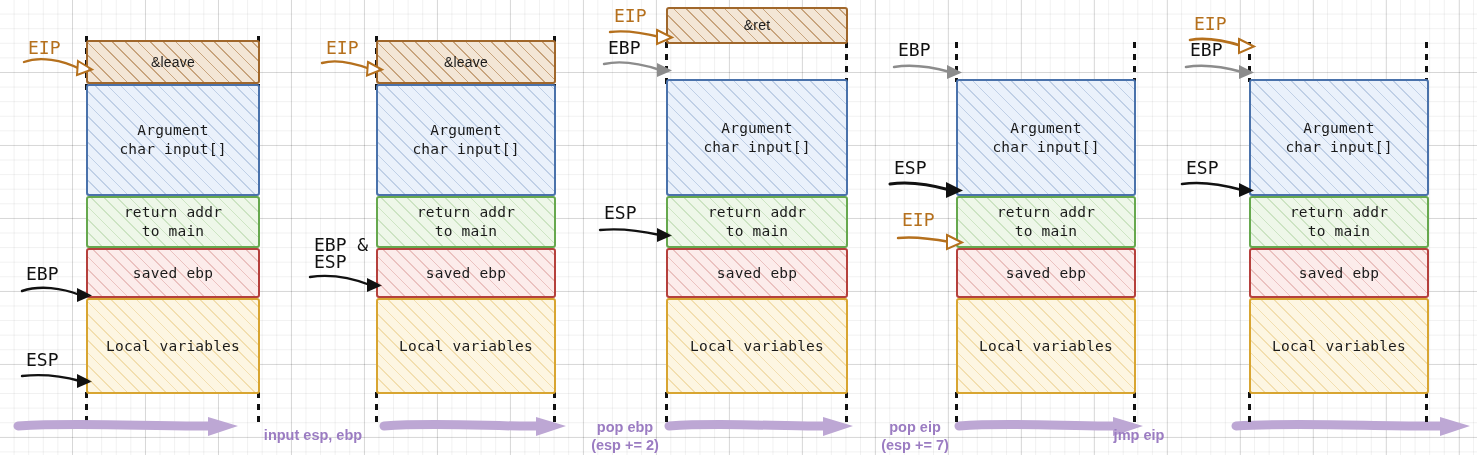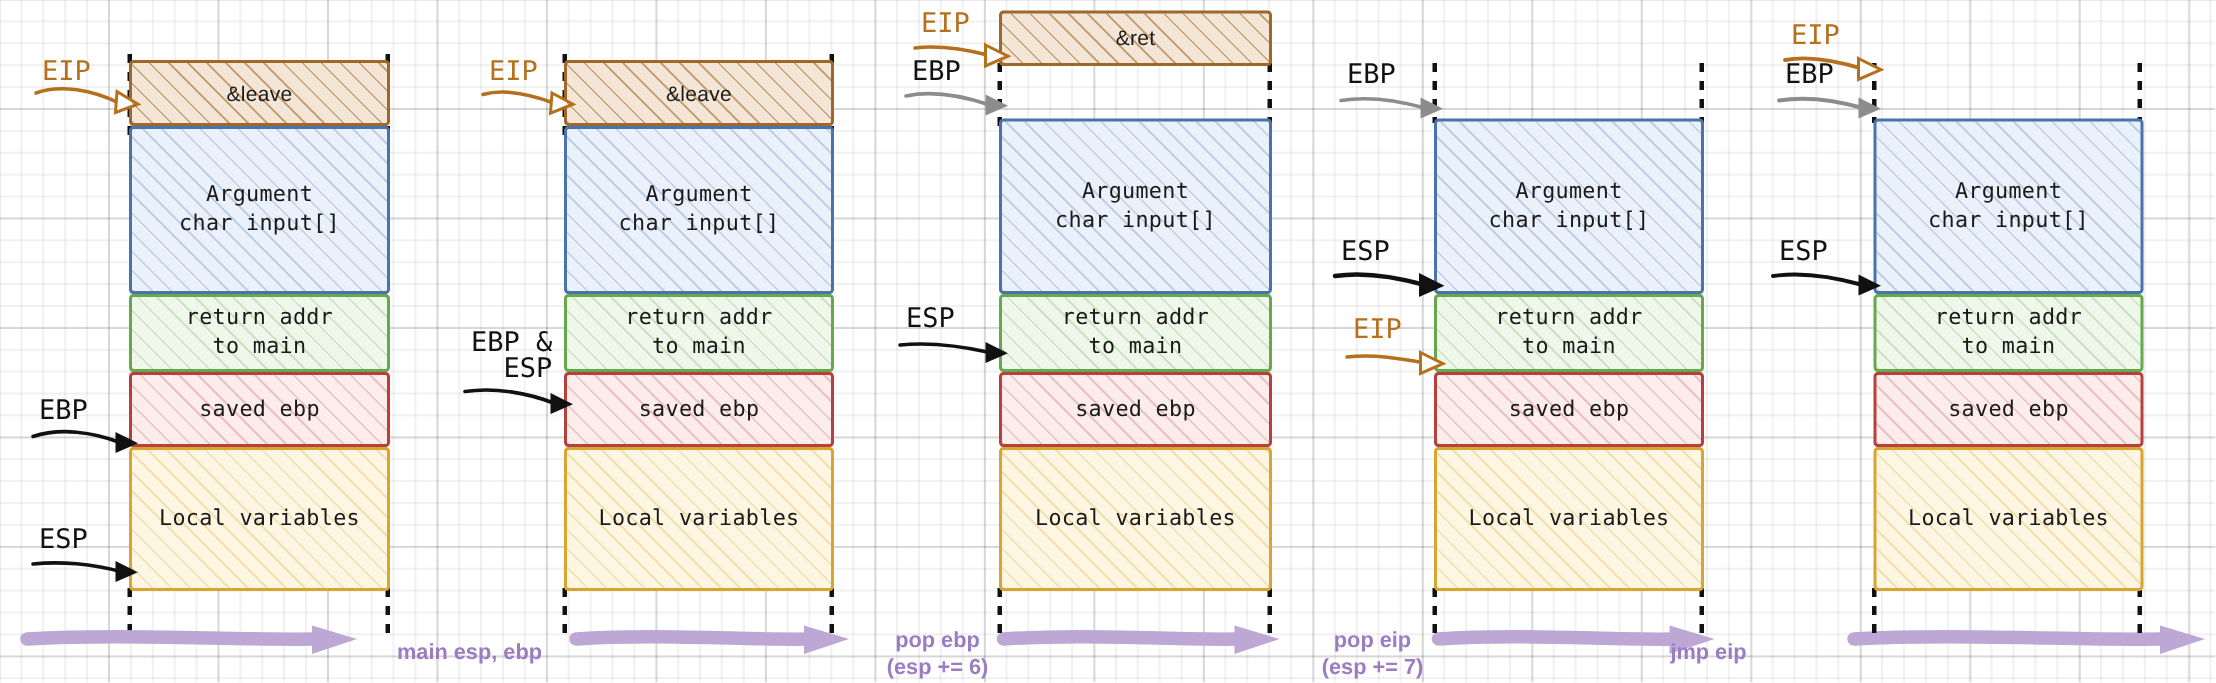--- a/index.html
+++ b/index.html
@@ -138,21 +138,21 @@
       </svg>
     </div>
   </div>
 
   <div class="trans" style="left:14px;top:415px;">
     <svg width="228" height="22" viewBox="0 0 228 22">
       <path d="M4,11 C70,7 140,12 198,11" stroke="#bda7d4" stroke-width="9" fill="none" stroke-linecap="round"></path>
       <path d="M194,2 L224,11 L194,21 Z" fill="#bda7d4"></path>
     </svg>
   </div>
-  <div class="caption" style="left:253px;top:426px;width:120px;">main esp, ebp</div>
+  <div class="caption" style="left:253px;top:426px;width:120px;">input esp, ebp</div>
   <div class="trans" style="left:380px;top:415px;">
     <svg width="190" height="22" viewBox="0 0 190 22">
       <path d="M4,11 C60,7 120,12 160,11" stroke="#bda7d4" stroke-width="9" fill="none" stroke-linecap="round"></path>
       <path d="M156,2 L186,11 L156,21 Z" fill="#bda7d4"></path>
     </svg>
   </div>
 
   <div class="panel" style="left:290px;width:290px;">
     <div class="rail" style="left:85px;top:36px;height:54px;"></div>
     <div class="rail" style="left:263px;top:36px;height:54px;"></div>
@@ -168,32 +168,32 @@
     <div class="blk yellow" style="left:86px;top:298px;width:180px;height:96px;"><span class="lbl">Local variables</span></div>
 
     <div class="ptr orange" style="left:30px;top:40px;width:64px;">
       <span class="tag">EIP</span>
       <svg width="70" height="24" viewBox="0 0 70 24">
         <path d="M2,13 C16,9 34,13 50,19" stroke="#b5701d" stroke-width="2.4" fill="none" stroke-linecap="round"></path>
         <path d="M48,12 L62,19.5 L47,25.5 Z" fill="#ffffff" stroke="#b5701d" stroke-width="2"></path>
       </svg>
     </div>
 
-    <div class="ptr black two" style="left:18px;top:236px;width:74px;text-align:right;">
+    <div class="ptr black two" style="left:18px;top:252px;width:74px;">
       <span class="tag" style="bottom:12px;">EBP &amp;
 ESP</span>
       <svg width="80" height="24" viewBox="0 0 80 24" style="bottom:-6px;">
         <path d="M2,13 C22,10 44,14 62,21" stroke="#111" stroke-width="2.4" fill="none" stroke-linecap="round"></path>
         <path d="M59,14 L74,21.5 L59,28 Z" fill="#111"></path>
       </svg>
     </div>
   </div>
 
   <div class="caption" style="left:572px;top:418px;width:106px;">pop ebp
-(esp += 6)</div>
+(esp += 2)</div>
   <div class="trans" style="left:665px;top:415px;">
     <svg width="192" height="22" viewBox="0 0 192 22">
       <path d="M4,11 C60,7 120,12 162,11" stroke="#bda7d4" stroke-width="9" fill="none" stroke-linecap="round"></path>
       <path d="M158,2 L188,11 L158,21 Z" fill="#bda7d4"></path>
     </svg>
   </div>
 
   <div class="panel" style="left:580px;width:290px;">
     <div class="rail" style="left:85px;top:42px;height:42px;"></div>
     <div class="rail" style="left:265px;top:42px;height:42px;"></div>

